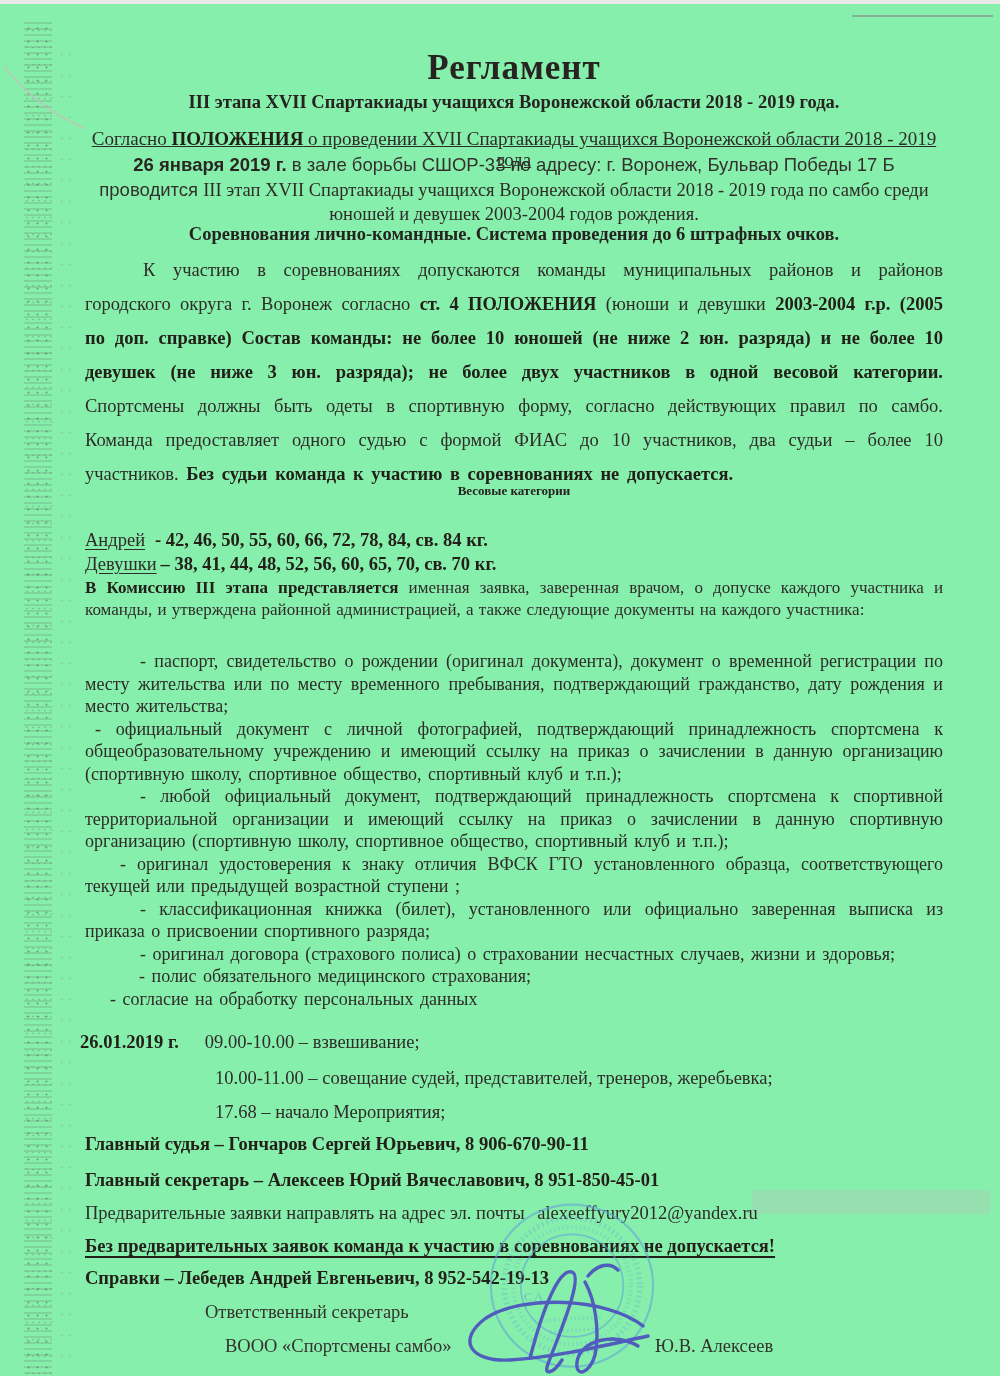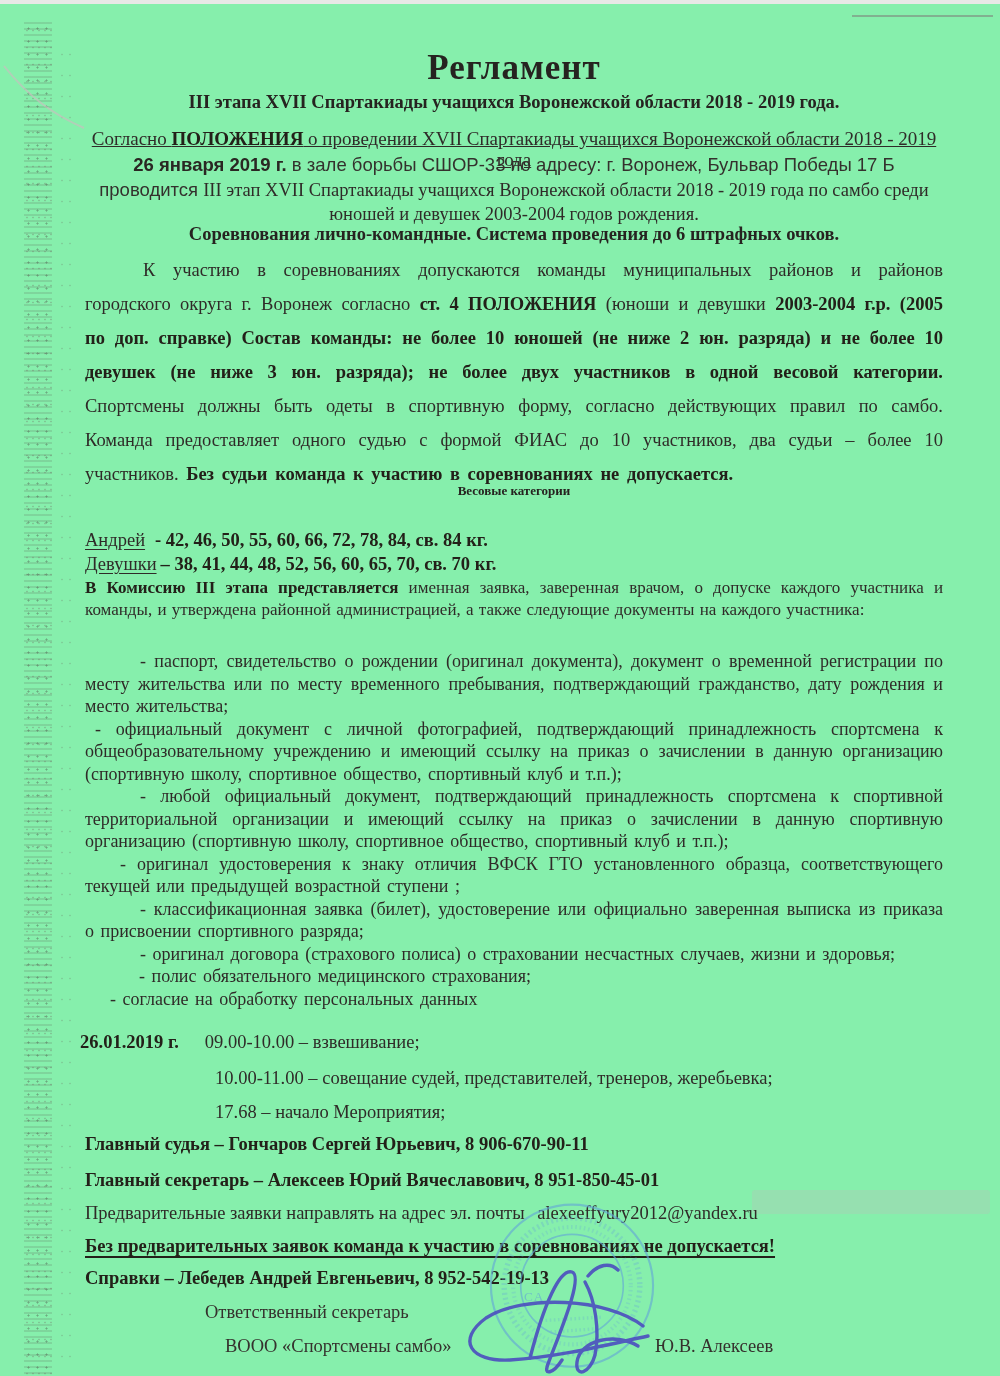--- a/index.html
+++ b/index.html
@@ -111,21 +111,21 @@
   <div class="sec wline boys"><span class="u">Андрей</span><span class="wvals">- 42, 46, 50, 55, 60, 66, 72, 78, 84, св. 84 кг.</span></div>
   <div class="sec wline girls"><span class="u">Девушки</span><span class="wvals" style="margin-left:4px">– 38, 41, 44, 48, 52, 56, 60, 65, 70, св. 70 кг.</span></div>
 
   <div class="sec commission justify"><b>В Комиссию III этапа представляется</b><span> именная заявка, заверенная врачом, о допуске каждого участника и команды, и утверждена районной администрацией, а также следующие документы на каждого участника:</span></div>
 
   <div class="sec docs">
     <p class="i55">- паспорт, свидетельство о рождении (оригинал документа), документ о временной регистрации по месту жительства или по месту временного пребывания, подтверждающий гражданство, дату рождения и место жительства;</p>
     <p class="i10">- официальный документ с личной фотографией, подтверждающий принадлежность спортсмена к общеобразовательному учреждению и имеющий ссылку на приказ о зачислении в данную организацию (спортивную школу, спортивное общество, спортивный клуб и т.п.);</p>
     <p class="i55">- любой официальный документ, подтверждающий принадлежность спортсмена к спортивной территориальной организации и имеющий ссылку на приказ о зачислении в данную спортивную организацию (спортивную школу, спортивное общество, спортивный клуб и т.п.);</p>
     <p class="i35">- оригинал удостоверения к знаку отличия ВФСК ГТО установленного образца, соответствующего текущей или предыдущей возрастной ступени ;</p>
-    <p class="i55">- классификационная заявка (билет), удостоверение или официально заверенная выписка из приказа о присвоении спортивного разряда;</p>
+    <p class="i55">- классификационная книжка (билет), установленного или официально заверенная выписка из приказа о присвоении спортивного разряда;</p>
     <p class="i55">- оригинал договора (страхового полиса) о страховании несчастных случаев, жизни и здоровья;</p>
     <p class="i54">- полис обязательного медицинского страхования;</p>
     <p class="i25">- согласие на обработку персональных данных</p>
   </div>
 
   <div class="sec sched sched1" style="left:80px"><b>26.01.2019 г.</b><span class="dategap">09.00-10.00 – взвешивание;</span></div>
   <div class="sec sched sched2">10.00-11.00 – совещание судей, представителей, тренеров, жеребьевка;</div>
   <div class="sec sched sched3">17.68 – начало Мероприятия;</div>
 
   <div class="sec contact judge">Главный судья – Гончаров Сергей Юрьевич, 8 906-670-90-11</div>

